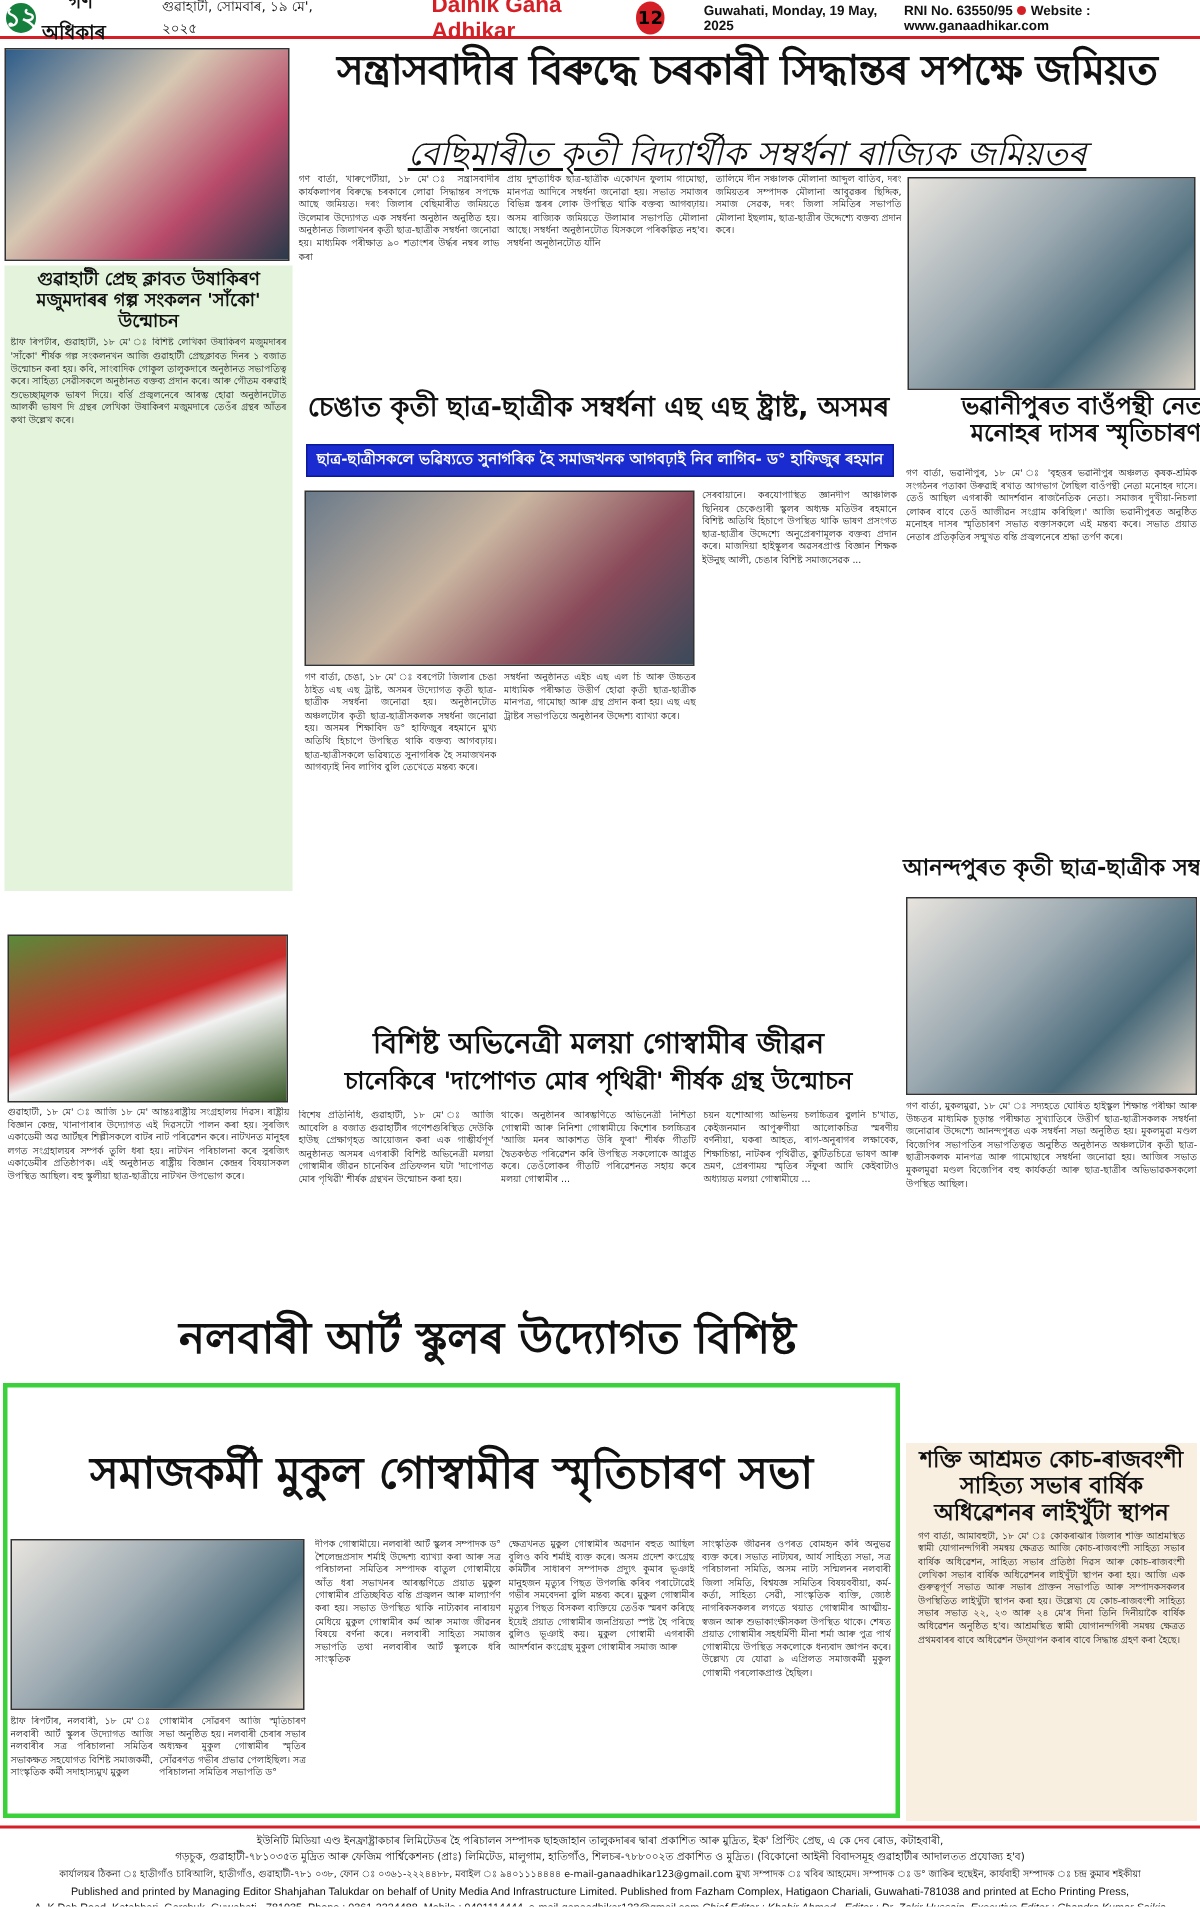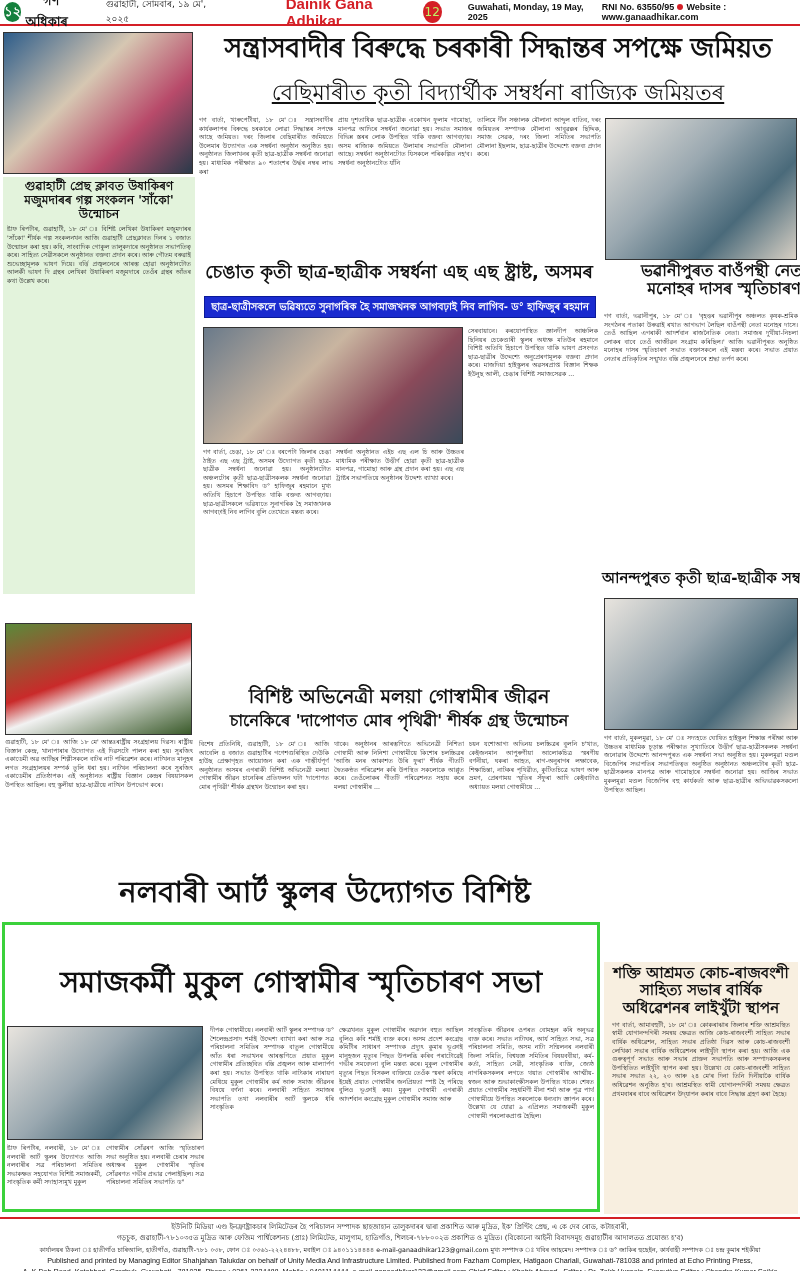--- a/index.html
+++ b/index.html
@@ -1,23 +1,23 @@
 <!DOCTYPE html>
 <html><head>
 <meta charset="utf-8">
 <style>
 *{box-sizing:border-box;margin:0;padding:0}
 body{width:800px;height:1271px;background:#fff;font-family:"DejaVu Sans",sans-serif;color:#111;position:relative;overflow:hidden}
 .mast{position:absolute;left:0;top:0;width:800px;height:26px;border-bottom:2px solid #d41f26;display:flex;align-items:center;padding:0 4px}
-.pgno{width:20px;height:20px;border-radius:50%;background:#15803d;color:#fff;font-size:13px;font-weight:bold;display:flex;align-items:center;justify-content:center}
+.pgno{width:20px;height:20px;border-radius:50%;background:#15803d;color:#fff;font-size:17px;font-weight:bold;display:flex;align-items:center;justify-content:center}
 .logo{font-size:13px;font-weight:bold;margin-left:4px;color:#111}
 .logo small{font-size:7px;color:#d41f26;position:relative;top:-6px}
 .mast .date-as{font-size:9px;margin-left:10px}
 .brand{font-family:"Liberation Sans",sans-serif;font-size:15px;color:#d41f26;font-weight:bold;margin-left:70px}
-.pgno2{width:22px;height:22px;border-radius:50%;background:#d41f26;color:#bef264;font-size:12px;font-weight:normal;display:flex;align-items:center;justify-content:center;margin-left:10px}
+.pgno2{width:22px;height:22px;border-radius:50%;background:#d41f26;color:#000000;font-size:12px;font-weight:bold;display:flex;align-items:center;justify-content:center;margin-left:10px}
 .mast .date-en{font-family:"Liberation Sans",sans-serif;font-size:9px;font-weight:bold;margin-left:26px}
 .mast .rni{font-family:"Liberation Sans",sans-serif;font-size:9px;font-weight:bold;margin-left:14px}
 .dot{display:inline-block;width:6px;height:6px;border-radius:50%;background:#d41f26;margin:0 3px}
 .abs{position:absolute}
 .photo{background:linear-gradient(135deg,#6a7a8a,#c9b5a0 40%,#8a4a5a 70%,#3a4a5a);border:1px solid #333}
 .photo.blue{background:linear-gradient(135deg,#2e5d8a,#d6c7b2 40%,#b84a6a 70%,#2a3a4a)}
 .photo.green{background:linear-gradient(160deg,#5a8a3a,#c92a2a 45%,#f2f2f2 60%,#3a5a2a)}
 .photo.room{background:linear-gradient(135deg,#e8e4de,#9aa8b0 40%,#4a6a7a 70%,#d8d0c4)}
 .txt{font-size:6.2px;line-height:8.6px;color:#222;text-align:justify;overflow:hidden}
 .hl{font-weight:bold;text-align:center;color:#111;line-height:1.15}
@@ -44,21 +44,21 @@
 
 <div class="abs photo blue" style="left:3px;top:32px;width:190px;height:142px"></div>
 <div class="abs greenbox" style="left:3px;top:177px;width:192px;height:417px;padding:3px 4px">
   <div class="hl" style="font-size:12px">গুৱাহাটী প্ৰেছ ক্লাবত উষাকিৰণ মজুমদাৰৰ গল্প সংকলন 'সাঁকো' উন্মোচন</div>
   <div class="txt" style="margin-top:4px;height:235px">ষ্টাফ ৰিপৰ্টাৰ, গুৱাহাটী, ১৮ মে' ঃ বিশিষ্ট লেখিকা উষাকিৰণ মজুমদাৰৰ 'সাঁকো' শীৰ্ষক গল্প সংকলনখন আজি গুৱাহাটী প্ৰেছক্লাবত দিনৰ ১ বজাত উন্মোচন কৰা হয়। কবি, সাংবাদিক গোকুল তালুকদাৰে অনুষ্ঠানত সভাপতিত্ব কৰে। সাহিত্য সেৱীসকলে অনুষ্ঠানত বক্তব্য প্ৰদান কৰে। আৰু গৌতম বৰুৱাই শুভেচ্ছামূলক ভাষণ দিয়ে। বৰ্ত্তি প্ৰজ্বলনেৰে আৰম্ভ হোৱা অনুষ্ঠানটোত আলৰ্কী ভাষণ দি গ্ৰন্থৰ লেখিকা উষাকিৰণ মজুমদাৰে তেওঁৰ গ্ৰন্থৰ আঁতৰ কথা উল্লেখ কৰে।</div>
 </div>
 <div class="abs photo green" style="left:5px;top:623px;width:187px;height:112px"></div>
 <div class="abs txt" style="left:5px;top:738px;width:188px;height:176px">গুৱাহাটী, ১৮ মে' ঃ আজি ১৮ মে' আন্তঃৰাষ্ট্ৰীয় সংগ্ৰহালয় দিৱস। ৰাষ্ট্ৰীয় বিজ্ঞান কেন্দ্ৰ, খানাপাৰাৰ উদ্যোগত এই দিৱসটো পালন কৰা হয়। সুৰজিৎ একাডেমী অৱ আৰ্টছৰ শিল্পীসকলে বাটৰ নাট পৰিৱেশন কৰে। নাটখনত মানুহৰ লগত সংগ্ৰহালয়ৰ সম্পৰ্ক তুলি ধৰা হয়। নাটখন পৰিচালনা কৰে সুৰজিৎ একাডেমীৰ প্ৰতিষ্ঠাপক। এই অনুষ্ঠানত ৰাষ্ট্ৰীয় বিজ্ঞান কেন্দ্ৰৰ বিষয়াসকল উপস্থিত আছিল। বহু স্কুলীয়া ছাত্ৰ-ছাত্ৰীয়ে নাটখন উপভোগ কৰে।</div>
 
 <div class="abs hl" style="left:198px;top:32px;width:600px;font-size:27px;white-space:nowrap;letter-spacing:-0.5px">সন্ত্ৰাসবাদীৰ বিৰুদ্ধে চৰকাৰী সিদ্ধান্তৰ সপক্ষে জমিয়ত</div>
-<div class="abs hl" style="left:198px;top:80px;width:600px;font-size:22px;font-weight:normal;text-decoration:underline">বেছিমাৰীত কৃতী বিদ্যাৰ্থীক সম্বৰ্ধনা ৰাজ্যিক জমিয়তৰ</div>
+<div class="abs hl" style="left:198px;top:91px;width:600px;font-size:22px;font-weight:normal;font-style:italic;text-decoration:underline">বেছিমাৰীত কৃতী বিদ্যাৰ্থীক সম্বৰ্ধনা ৰাজ্যিক জমিয়তৰ</div>
 <div class="abs txt" style="left:199px;top:116px;width:134px;height:140px">গণ বাৰ্তা, খাৰুপেটীয়া, ১৮ মে' ঃ সন্ত্ৰাসবাদীৰ কাৰ্যকলাপৰ বিৰুদ্ধে চৰকাৰে লোৱা সিদ্ধান্তৰ সপক্ষে আছে জমিয়ত। দৰং জিলাৰ বেছিমাৰীত জমিয়তে উলেমাৰ উদ্যোগত এক সম্বৰ্ধনা অনুষ্ঠান অনুষ্ঠিত হয়। অনুষ্ঠানত জিলাখনৰ কৃতী ছাত্ৰ-ছাত্ৰীক সম্বৰ্ধনা জনোৱা হয়। মাধ্যমিক পৰীক্ষাত ৯০ শতাংশৰ উৰ্দ্ধৰ নম্বৰ লাভ কৰা</div>
 <div class="abs txt" style="left:338px;top:116px;width:134px;height:140px">প্ৰায় দুশতাধিক ছাত্ৰ-ছাত্ৰীক একোখন ফুলাম গামোছা, মানপত্ৰ আদিৰে সম্বৰ্ধনা জনোৱা হয়। সভাত সমাজৰ বিভিন্ন স্তৰৰ লোক উপস্থিত থাকি বক্তব্য আগবঢ়ায়। অসম ৰাজ্যিক জমিয়তে উলামাৰ সভাপতি মৌলানা আছে। সম্বৰ্ধনা অনুষ্ঠানটোত যিসকলে পৰিকল্পিত নহ'ব। সম্বৰ্ধনা অনুষ্ঠানটোত যাঁনি</div>
 <div class="abs txt" style="left:477px;top:116px;width:124px;height:140px">তালিমে ৰ্দীন সঞ্চালক মৌলানা আব্দুল বাতিব, দৰং জমিয়তৰ সম্পাদক মৌলানা আবুৱক্কৰ ছিদ্দিক, সমাজ সেৱক, দৰং জিলা সমিতিৰ সভাপতি মৌলানা ইছলাম, ছাত্ৰ-ছাত্ৰীৰ উদ্দেশ্যে বক্তব্য প্ৰদান কৰে।</div>
 <div class="abs photo room" style="left:605px;top:118px;width:192px;height:142px"></div>
 
 <div class="abs hl" style="left:198px;top:262px;width:402px;font-size:18px;white-space:nowrap">চেঙাত কৃতী ছাত্ৰ-ছাত্ৰীক সম্বৰ্ধনা এছ এছ ষ্ট্ৰাষ্ট, অসমৰ</div>
 <div class="abs subband" style="left:204px;top:296px;width:392px;font-size:10px">ছাত্ৰ-ছাত্ৰীসকলে ভৱিষ্যতে সুনাগৰিক হৈ সমাজখনক আগবঢ়াই নিব লাগিব- ড° হাফিজুৰ ৰহমান</div>
 <div class="abs photo" style="left:203px;top:327px;width:260px;height:117px"></div>
 <div class="abs txt" style="left:468px;top:327px;width:130px;height:355px">সেৰবায়ানে। কৰযোপাস্থিত জ্ঞানদীপ আঞ্চলিক ছিনিয়ৰ চেকেণ্ডাৰী স্কুলৰ অধ্যক্ষ মতিউৰ ৰহমানে বিশিষ্ট অতিথি হিচাপে উপস্থিত থাকি ভাষণ প্ৰসংগত ছাত্ৰ-ছাত্ৰীৰ উদ্দেশ্যে অনুপ্ৰেৰণামূলক বক্তব্য প্ৰদান কৰে। মাজদিয়া হাইস্কুলৰ অৱসৰপ্ৰাপ্ত বিজ্ঞান শিক্ষক ইউনুছ আলী, চেঙাৰ বিশিষ্ট সমাজসেৱক ...</div>
 <div class="abs txt" style="left:203px;top:448px;width:128px;height:234px">গণ বাৰ্তা, চেঙা, ১৮ মে' ঃ বৰপেটা জিলাৰ চেঙা ঠাইত এছ এছ ট্ৰাষ্ট, অসমৰ উদ্যোগত কৃতী ছাত্ৰ-ছাত্ৰীক সম্বৰ্ধনা জনোৱা হয়। অনুষ্ঠানটোত অঞ্চলটোৰ কৃতী ছাত্ৰ-ছাত্ৰীসকলক সম্বৰ্ধনা জনোৱা হয়। অসমৰ শিক্ষাবিদ ড° হাফিজুৰ ৰহমানে মুখ্য অতিথি হিচাপে উপস্থিত থাকি বক্তব্য আগবঢ়ায়। ছাত্ৰ-ছাত্ৰীসকলে ভৱিষ্যতে সুনাগৰিক হৈ সমাজখনক আগবঢ়াই নিব লাগিব বুলি তেখেতে মন্তব্য কৰে।</div>

